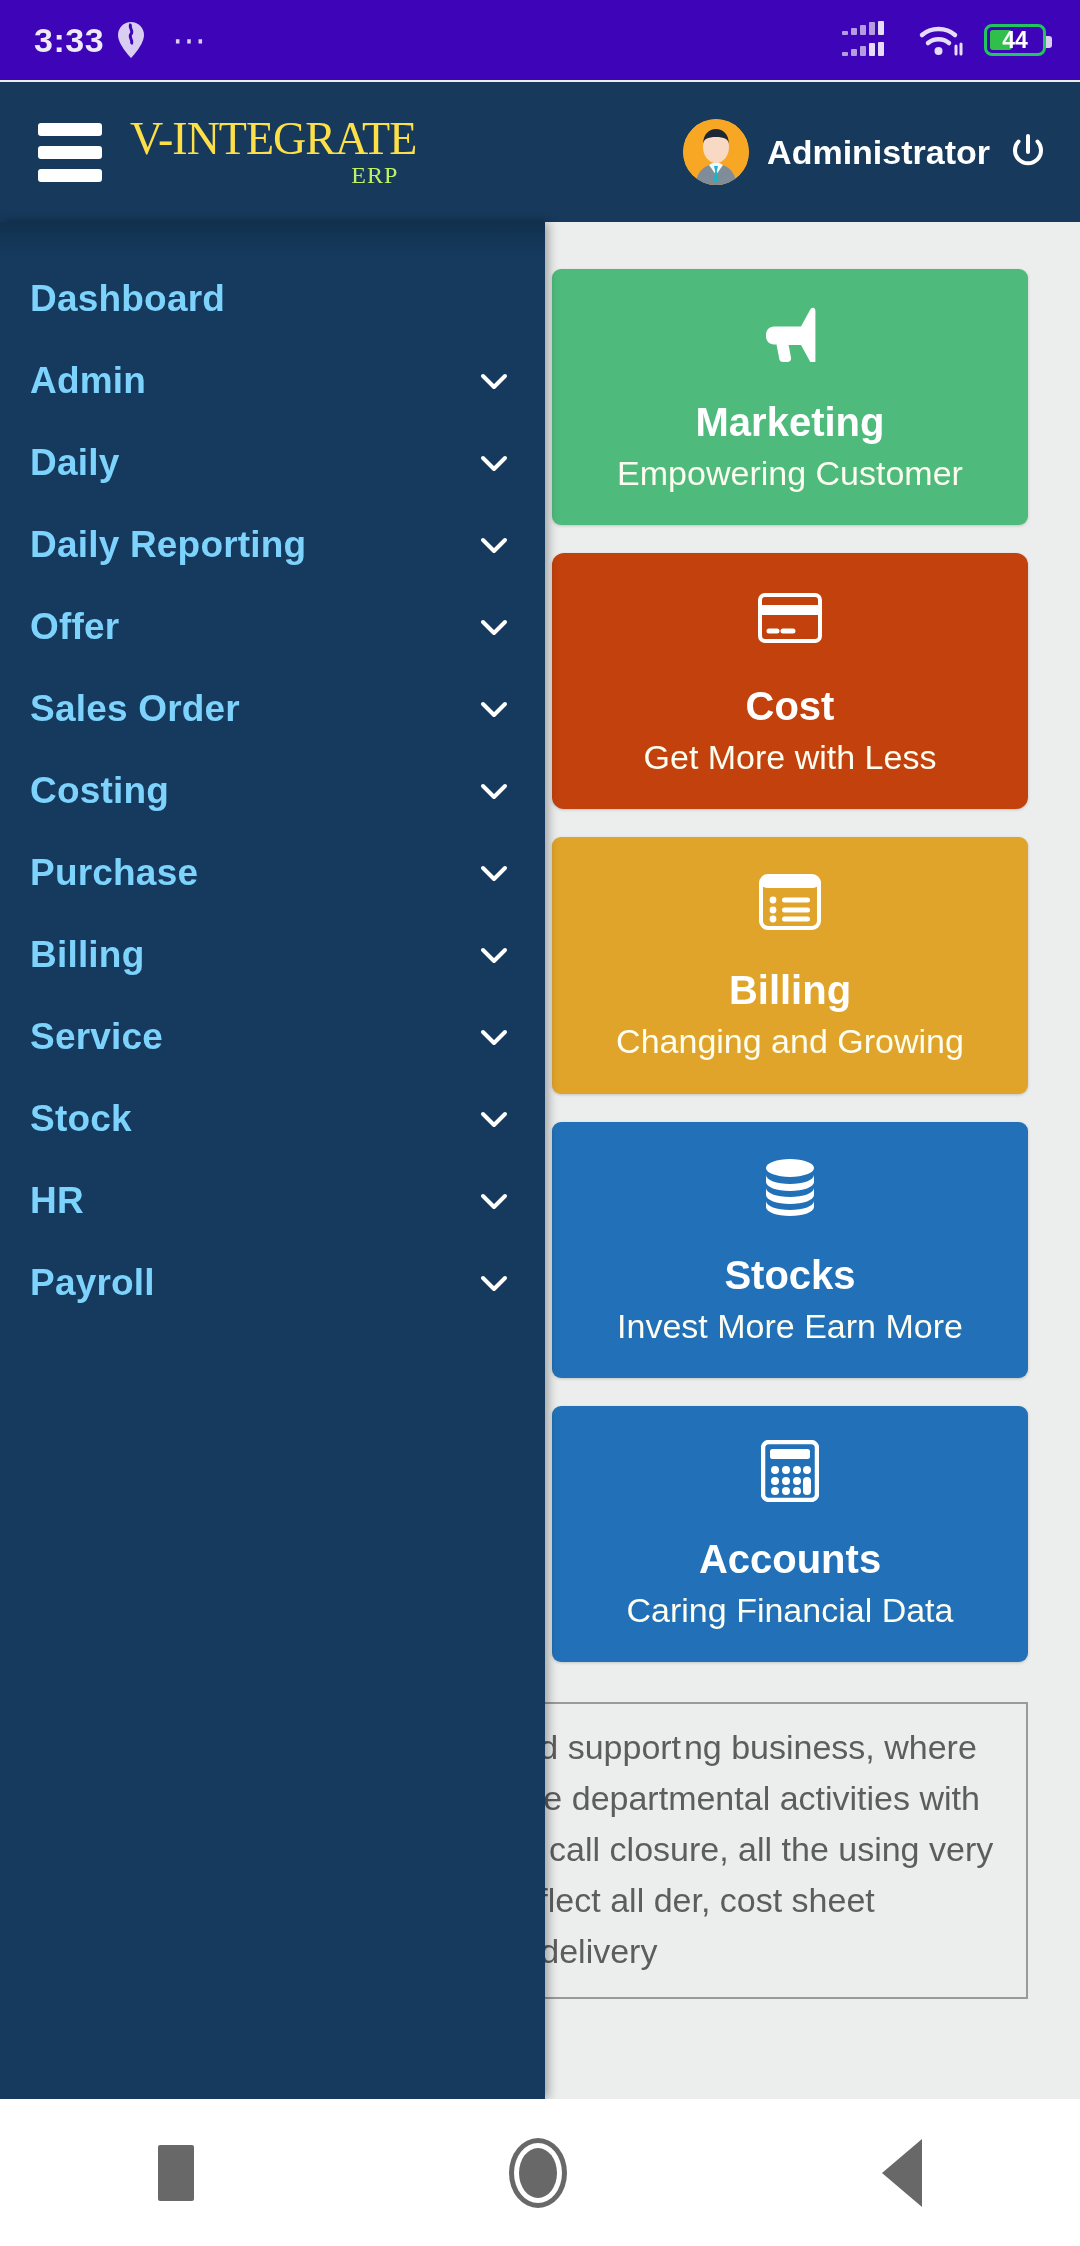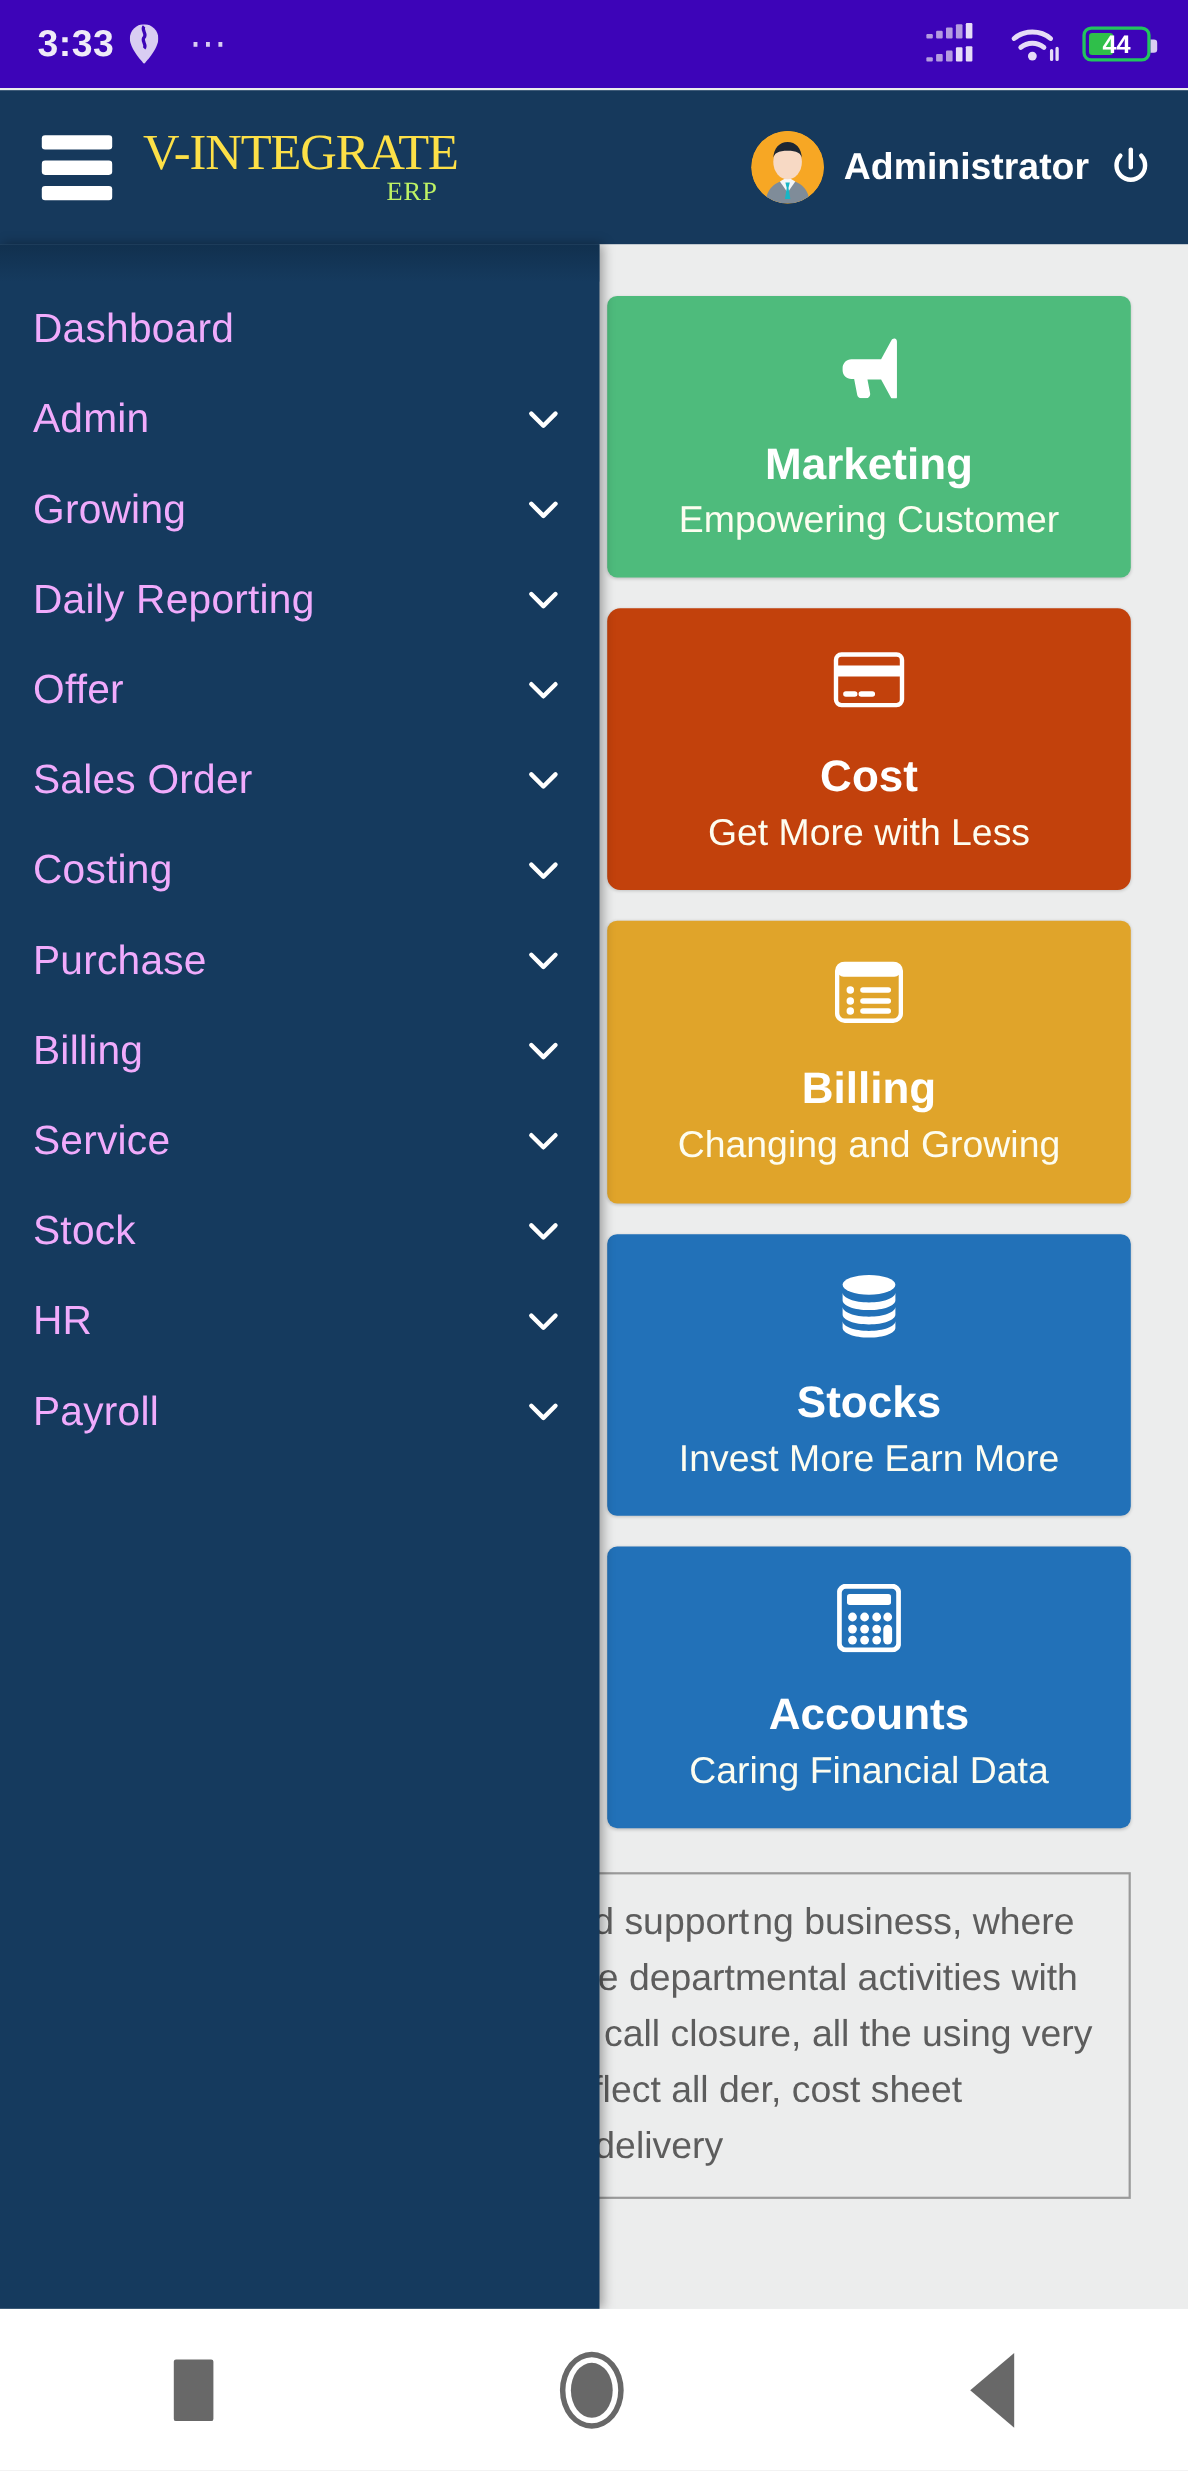--- a/index.html
+++ b/index.html
@@ -96,21 +96,21 @@
   }
   .drawer-top-shade{
     position:absolute;left:0;top:0;width:100%;height:34px;
     background:linear-gradient(to bottom,#11304e 0%,#153a5e 100%);
   }
   .drawer-list{padding-top:36px;}
   .nav-item{
     display:flex;align-items:center;
     height:82px;padding:0 34px 0 30px;box-sizing:border-box;cursor:pointer;
   }
-  .nav-label{color:#f0abfc;font-size:37px;font-weight:normal;letter-spacing:.2px;}
+  .nav-label{color:#7dd3fc;font-size:37px;font-weight:bold;letter-spacing:.2px;}
   .nav-chevron{margin-left:auto;width:34px;height:34px;flex:none;}
 
   
   .navbar{
     position:absolute;left:0;bottom:0;width:1080px;height:147px;
     background:#ffffff;display:flex;align-items:center;justify-content:space-around;
     z-index:10;
   }
   .nav-sq{width:36px;height:56px;background:#686868;border-radius:2px;}
   .nav-circ{
@@ -295,21 +295,21 @@
       </div>
 
       <div class="nav-item">
         <span class="nav-label">Admin</span>
         <svg class="nav-chevron" viewBox="0 0 34 34">
             <path d="M6 12l11 11 11-11" stroke="#fff" stroke-width="4" fill="none" stroke-linecap="round" stroke-linejoin="round"></path>
           </svg>
       </div>
 
       <div class="nav-item">
-        <span class="nav-label">Growing</span>
+        <span class="nav-label">Daily</span>
         <svg class="nav-chevron" viewBox="0 0 34 34">
             <path d="M6 12l11 11 11-11" stroke="#fff" stroke-width="4" fill="none" stroke-linecap="round" stroke-linejoin="round"></path>
           </svg>
       </div>
 
       <div class="nav-item">
         <span class="nav-label">Daily Reporting</span>
         <svg class="nav-chevron" viewBox="0 0 34 34">
             <path d="M6 12l11 11 11-11" stroke="#fff" stroke-width="4" fill="none" stroke-linecap="round" stroke-linejoin="round"></path>
           </svg>

